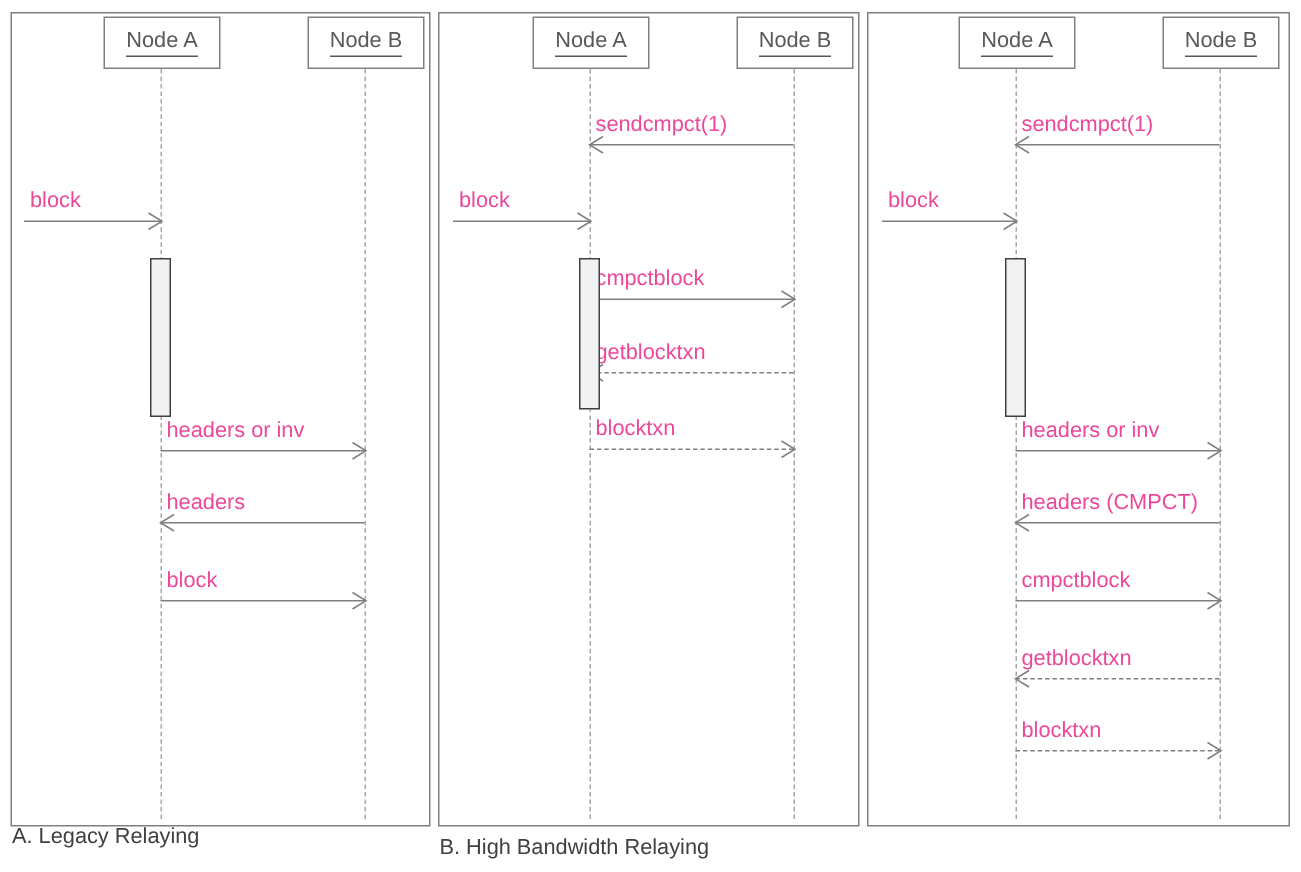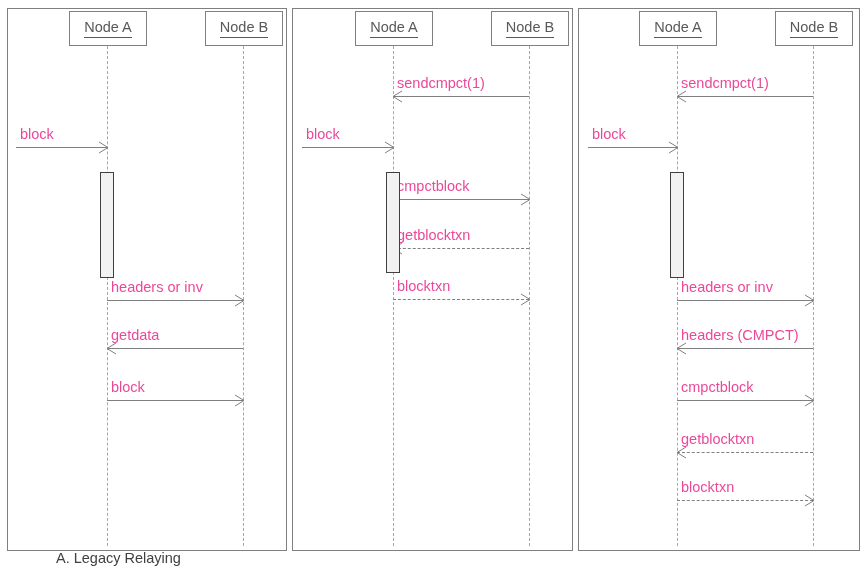--- a/index.html
+++ b/index.html
@@ -143,32 +143,32 @@
       </div>
       <div class="label">headers or inv</div>
     </div>
     <div class="msg to-left" style="left: 107px; top: 348px; width: 136px;">
       <div class="shaft"></div>
       <div class="head">
         <svg width="11" height="11" viewBox="0 0 11 11">
           <path d="M10,0 L1,5.5 L10,11" fill="none" stroke="#7f7f7f" stroke-width="1"></path>
         </svg>
       </div>
-      <div class="label">getdata</div>
+      <div class="label">headers</div>
     </div>
     <div class="msg to-right" style="left: 107px; top: 400px; width: 136px;">
       <div class="shaft"></div>
       <div class="head">
         <svg width="11" height="11" viewBox="0 0 11 11">
           <path d="M1,0 L10,5.5 L1,11" fill="none" stroke="#7f7f7f" stroke-width="1"></path>
         </svg>
       </div>
       <div class="label">block</div>
     </div>
-    <div class="caption" style="left: 8px; top: 550px; margin-left: 48px;">A. Legacy Relaying</div>
+    <div class="caption" style="left: 8px; top: 550px;">A. Legacy Relaying</div>
     <div class="panel" style="left: 292px; top: 8px; width: 281px; height: 543px;"></div>
     <div class="panel-body"></div>
     <div class="lifeline" style="left: 393px; top: 46px; height: 500px;"></div>
     <div class="lifeline" style="left: 529px; top: 46px; height: 500px;"></div>
     <div class="activation" style="left: 386px; top: 172px; width: 14px; height: 101px;"></div>
     <div class="node-box" style="left: 355px; top: 11px; width: 78px; height: 35px;">
       <span>Node A</span>
     </div>
     <div class="node-box" style="left: 491px; top: 11px; width: 78px; height: 35px;">
       <span>Node B</span>
@@ -211,20 +211,21 @@
     </div>
     <div class="msg dashed to-right" style="left: 393px; top: 299px; width: 136px;">
       <div class="shaft"></div>
       <div class="head">
         <svg width="11" height="11" viewBox="0 0 11 11">
           <path d="M1,0 L10,5.5 L1,11" fill="none" stroke="#7f7f7f" stroke-width="1"></path>
         </svg>
       </div>
       <div class="label">blocktxn</div>
     </div>
+    <div class="caption" style="left: 293px; top: 557px;">B. High Bandwidth Relaying</div>
     <div class="panel" style="left: 578px; top: 8px; width: 282px; height: 543px;"></div>
     <div class="panel-body"></div>
     <div class="lifeline" style="left: 677px; top: 46px; height: 500px;"></div>
     <div class="lifeline" style="left: 813px; top: 46px; height: 500px;"></div>
     <div class="activation" style="left: 670px; top: 172px; width: 14px; height: 106px;"></div>
     <div class="node-box" style="left: 639px; top: 11px; width: 78px; height: 35px;">
       <span>Node A</span>
     </div>
     <div class="node-box" style="left: 775px; top: 11px; width: 78px; height: 35px;">
       <span>Node B</span>

